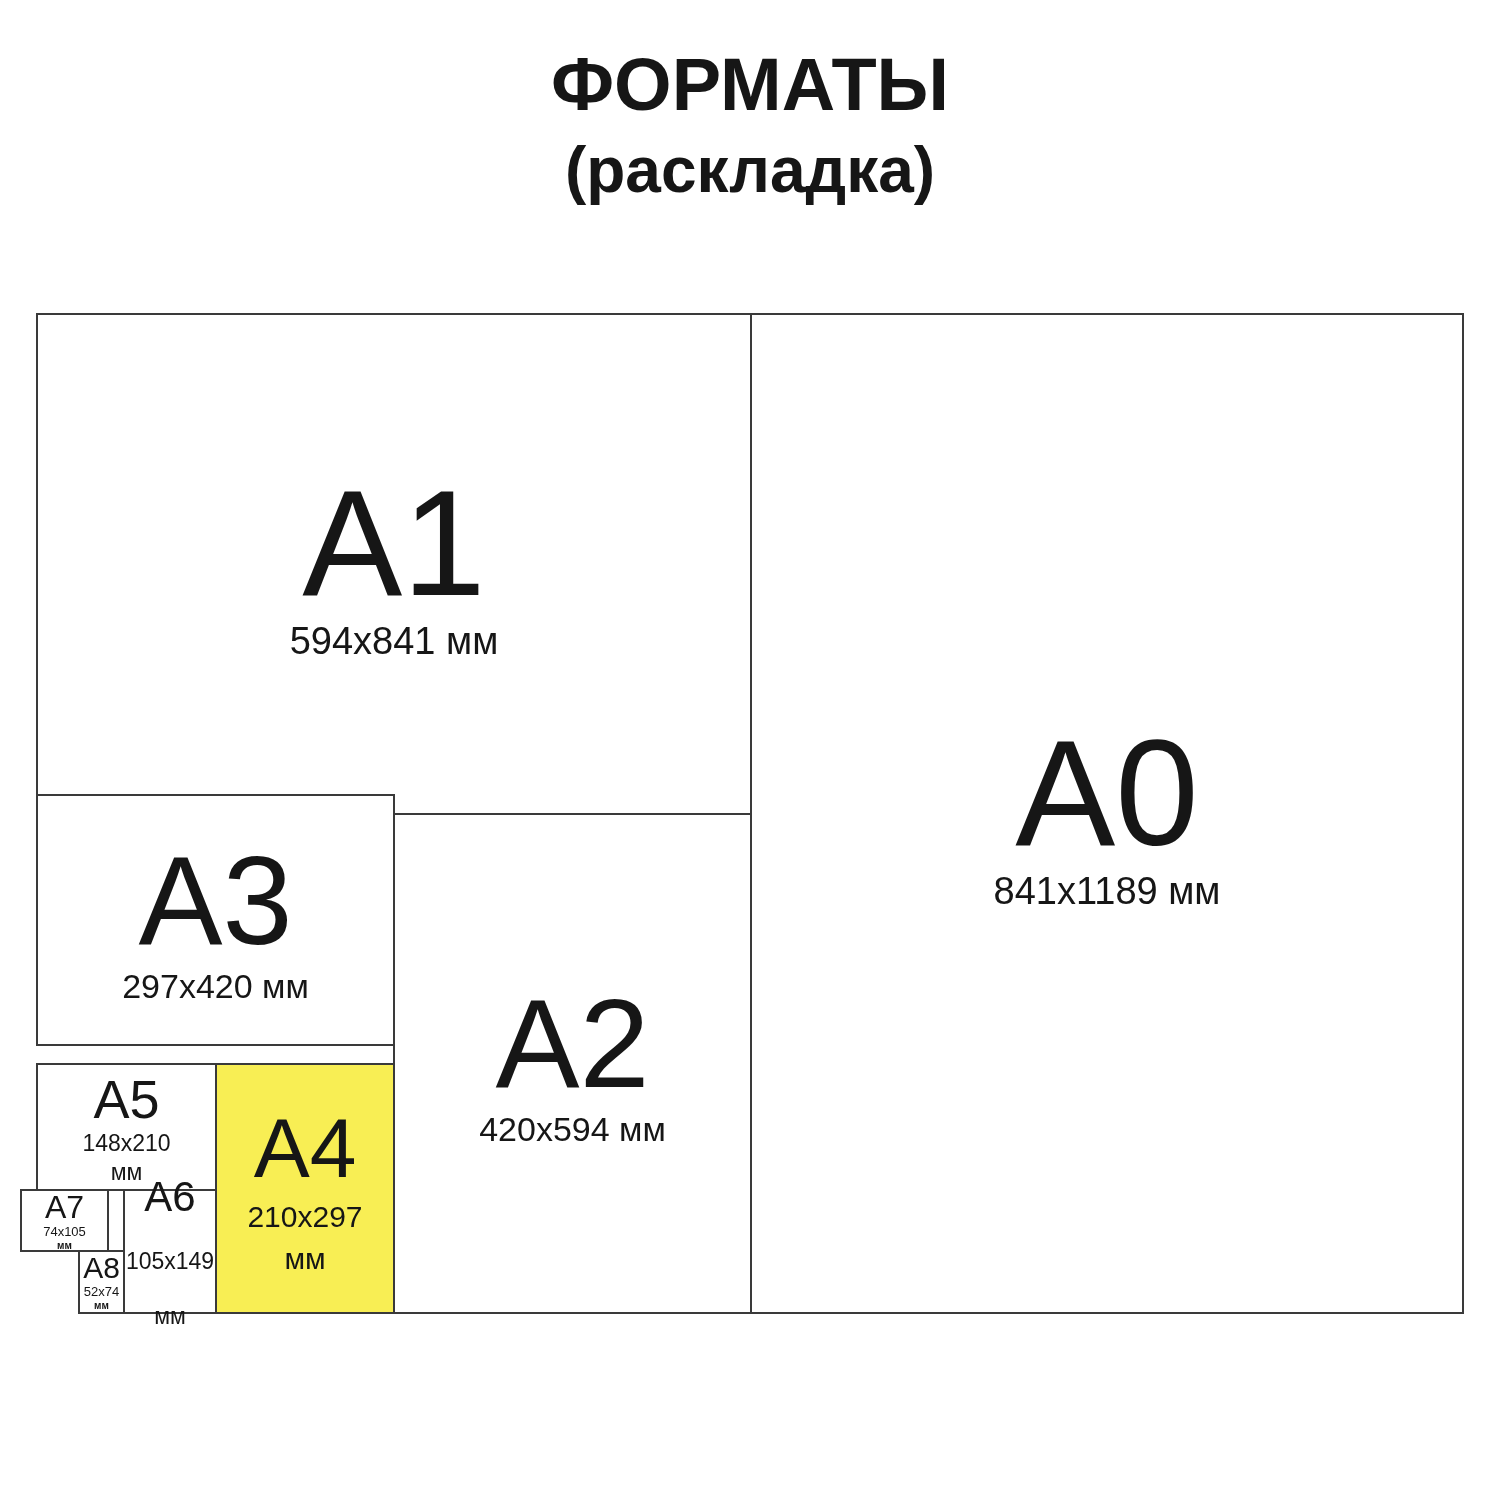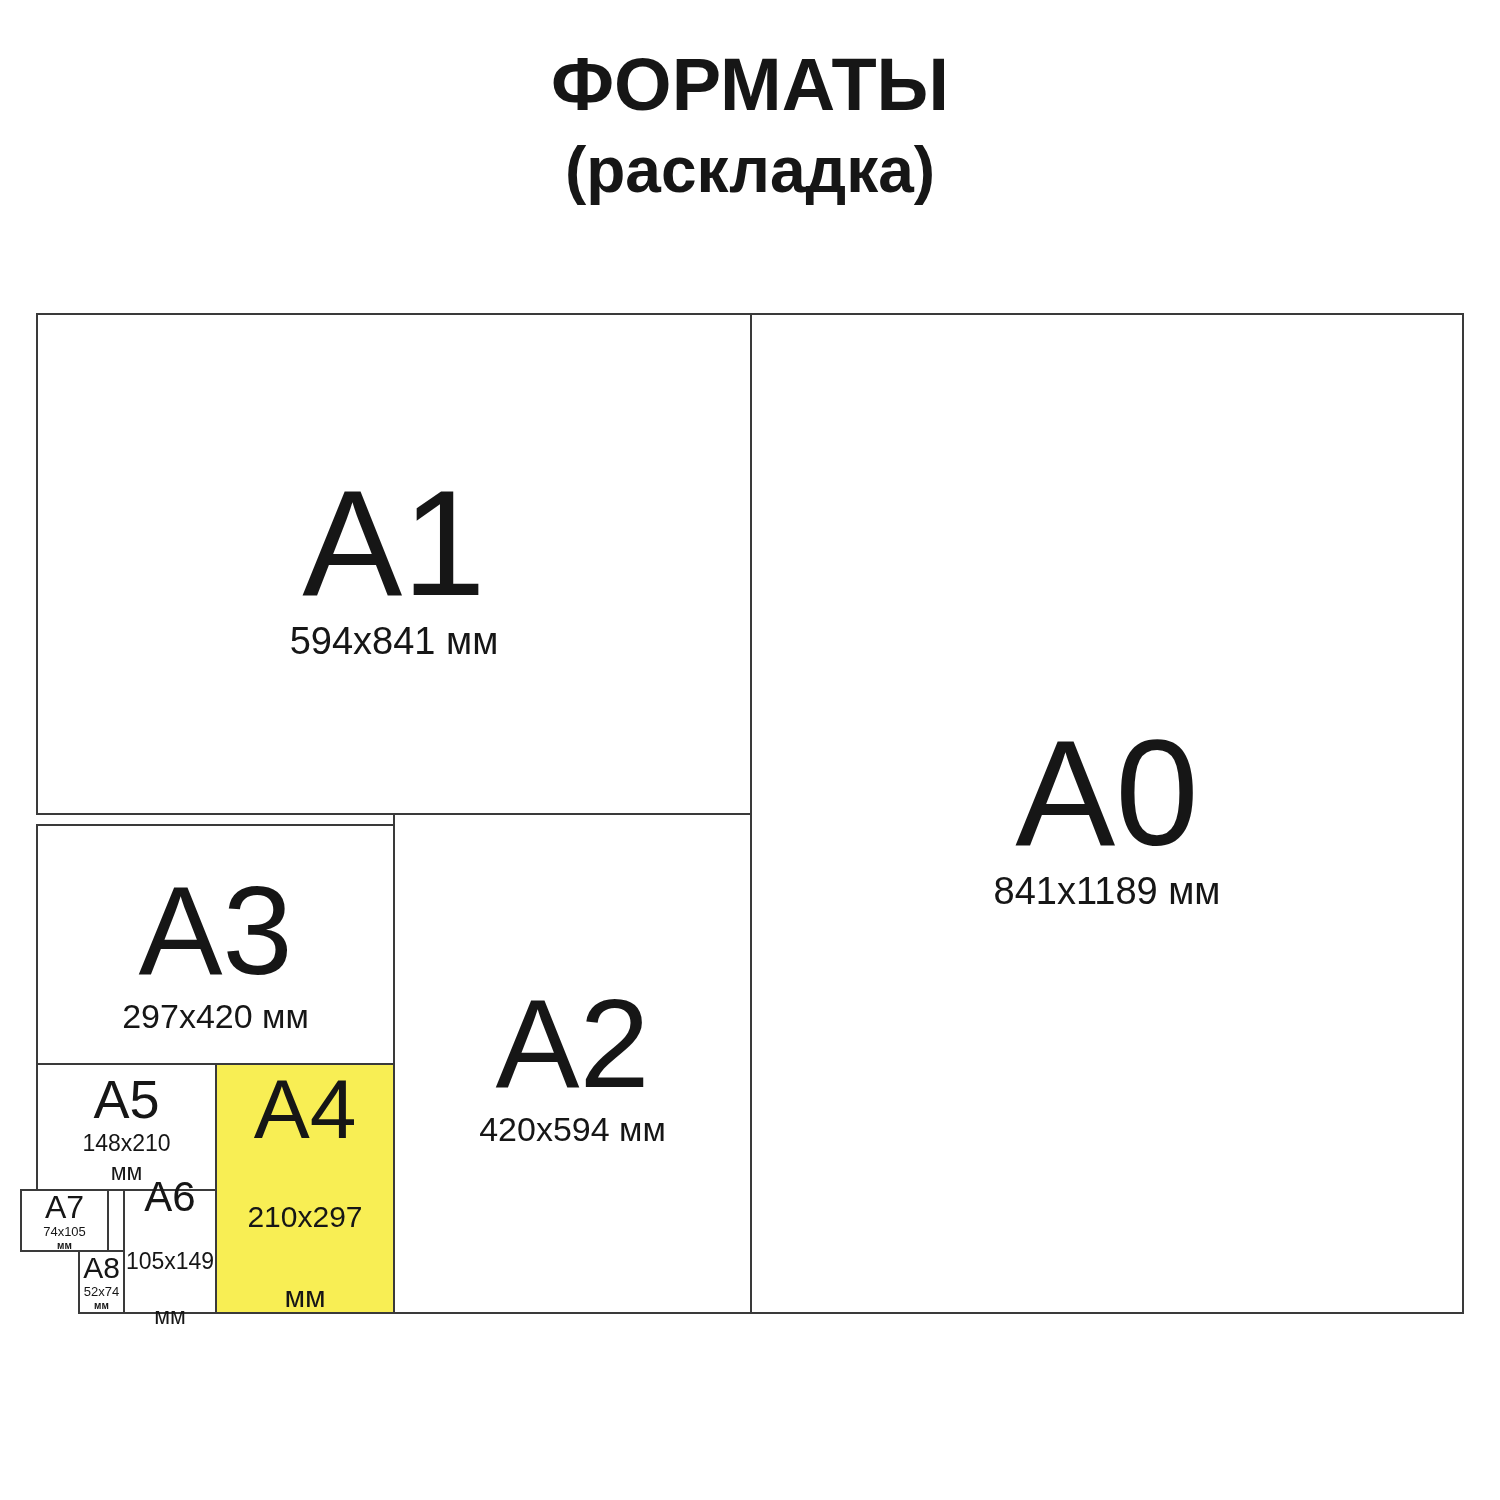--- a/index.html
+++ b/index.html
@@ -44,24 +44,24 @@
   .size-a6 .mm{font-size:23px;margin-top:8px;}
   .size-a7 .label{font-size:32px;line-height:32px;}
   .size-a7 .dims{font-size:13px;margin-top:2px;}
   .size-a7 .mm{font-size:10px;font-weight:700;margin-top:3px;}
   .size-a8 .label{font-size:30px;line-height:30px;}
   .size-a8 .dims{font-size:13px;margin-top:2px;}
   .size-a8 .mm{font-size:10px;font-weight:700;margin-top:3px;}
   
   .box-a1{left:36px;top:313px;width:716px;height:502px;}
   .box-a0{left:750px;top:313px;width:714px;height:1001px;}
-  .box-a3{left:36px;top:824px;width:359px;height:252px;}
+  .box-a3{left:36px;top:794px;width:359px;height:252px;}
   .box-a2{left:393px;top:813px;width:359px;height:501px;}
   .box-a5{left:36px;top:1063px;width:181px;height:128px;}
-  .box-a4{left:215px;top:1063px;width:180px;height:251px;justify-content:space-between;}
+  .box-a4{left:215px;top:1063px;width:180px;height:251px;}
   .box-a7{left:20px;top:1189px;width:89px;height:63px;}
   .box-a6{left:123px;top:1189px;width:94px;height:125px;gap:24px;}
   .box-a8{left:78px;top:1250px;width:47px;height:64px;}
 </style>
 </head>
 <body>
 
 <div class="title">
   <span class="line1">ФОРМАТЫ</span>
   <span class="line2">(раскладка)</span>

